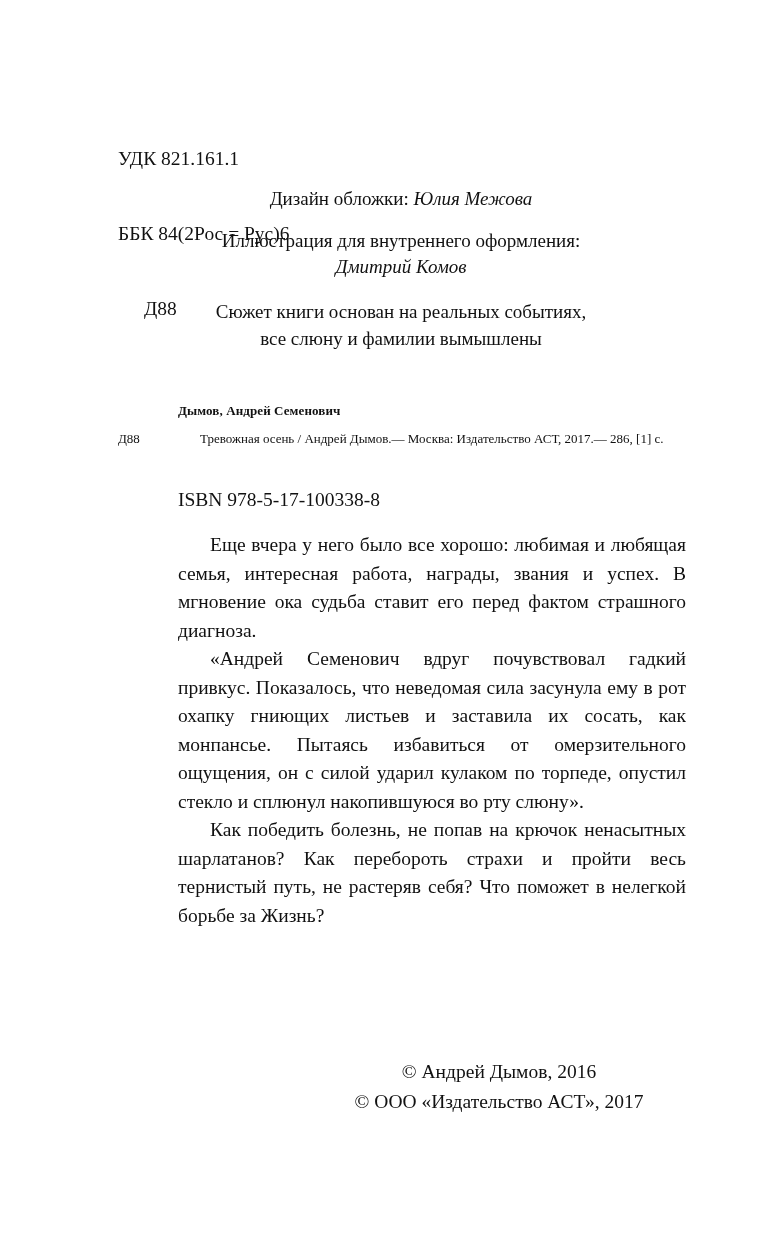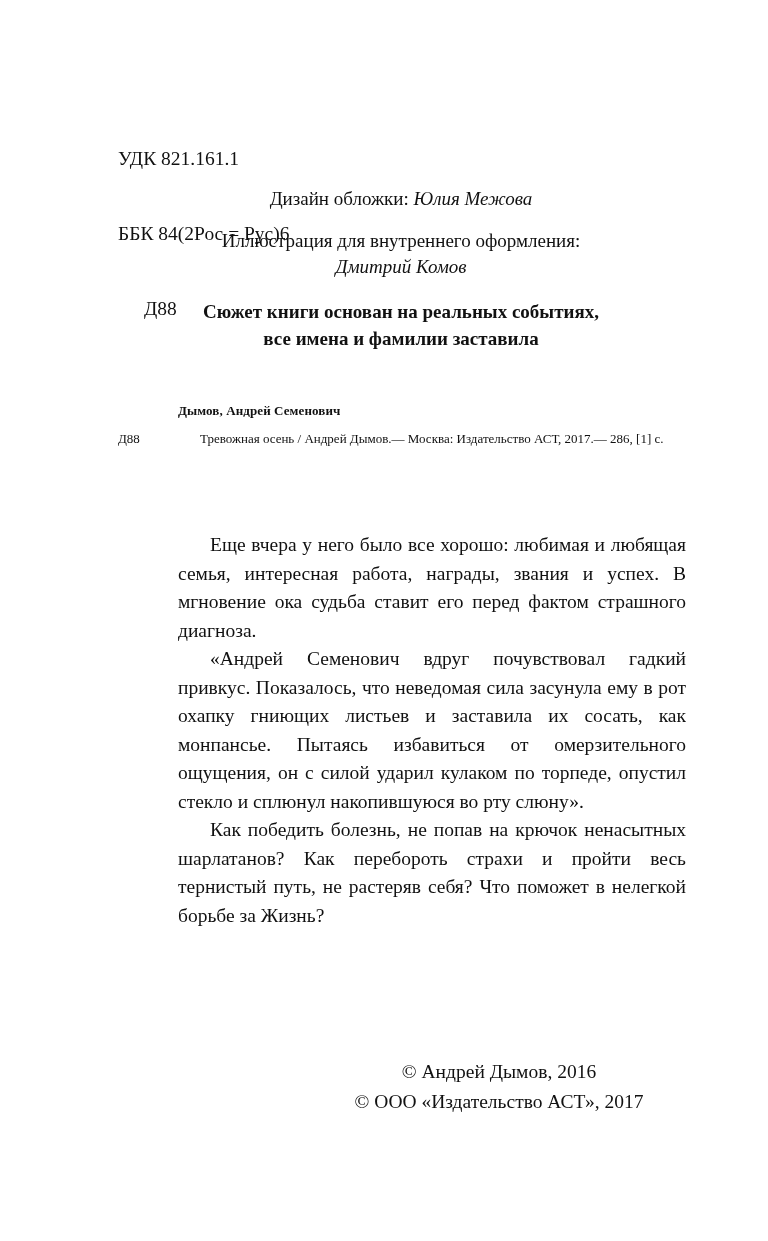--- a/index.html
+++ b/index.html
@@ -53,21 +53,20 @@
   .name-italic { font-style: italic; }
 
   .plot-note {
     position: absolute;
     left: 118px;
     top: 298px;
     width: 566px;
     text-align: center;
     font-size: 19px;
     line-height: 27px;
-    font-weight: bold;
   }
 
   
   .biblio {
     position: absolute;
     left: 118px;
     top: 398px;
     width: 566px;
     font-size: 13px;
     line-height: 26px;
@@ -148,31 +147,32 @@
   <div class="credits">
     <p class="credit-block credit-cover"><span>Дизайн обложки: </span><span class="name-italic">Юлия Межова</span></p>
     <p class="credit-block credit-illus">
       <span>Иллюстрация для внутреннего оформления:</span><br>
       <span class="name-italic">Дмитрий Комов</span>
     </p>
   </div>
 
   <div class="plot-note">
     <span>Сюжет книги основан на реальных событиях,</span><br>
-    <span>все имена и фамилии заставила</span>
+    <span>все слюну и фамилии вымышлены</span>
   </div>
 
   <div class="biblio">
     <div class="biblio-author">Дымов, Андрей Семенович</div>
     <div class="biblio-body">
       <span class="biblio-shelfmark">Д88</span>
       <p class="biblio-desc">Тревожная осень / Андрей Дымов.— Москва: Из­дательство АСТ, 2017.— 286, [1] с.</p>
     </div>
   </div>
 
+  <div class="isbn">ISBN 978-5-17-100338-8</div>
 
   <div class="annotation">
     <p>Еще вчера у него было все хорошо: любимая и любящая семья, интересная работа, награды, зва­ния и успех. В мгновение ока судьба ставит его перед фактом страшного диагноза.</p>
     <p>«Андрей Семенович вдруг почувствовал гадкий привкус. Показалось, что неведомая сила засунула ему в рот охапку гниющих листьев и заставила их сосать, как монпансье. Пытаясь избавиться от омер­зительного ощущения, он с силой ударил кулаком по торпеде, опустил стекло и сплюнул накопившуюся во рту слюну».</p>
     <p>Как победить болезнь, не попав на крючок нена­сытных шарлатанов? Как перебороть страхи и пройти весь тернистый путь, не растеряв себя? Что поможет в нелегкой борьбе за Жизнь?</p>
   </div>
 
   <div class="copyright">
     <span class="cline">© Андрей Дымов, 2016</span>
     <span class="cline">© ООО «Издательство АСТ», 2017</span>

